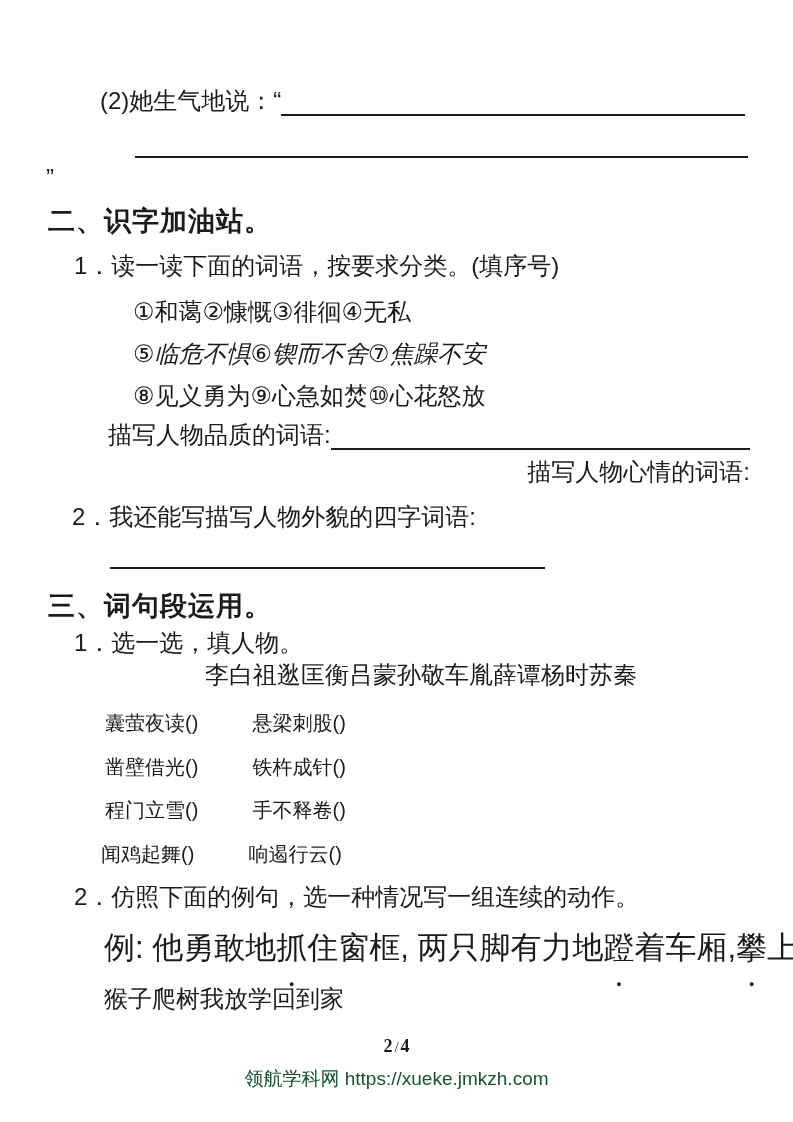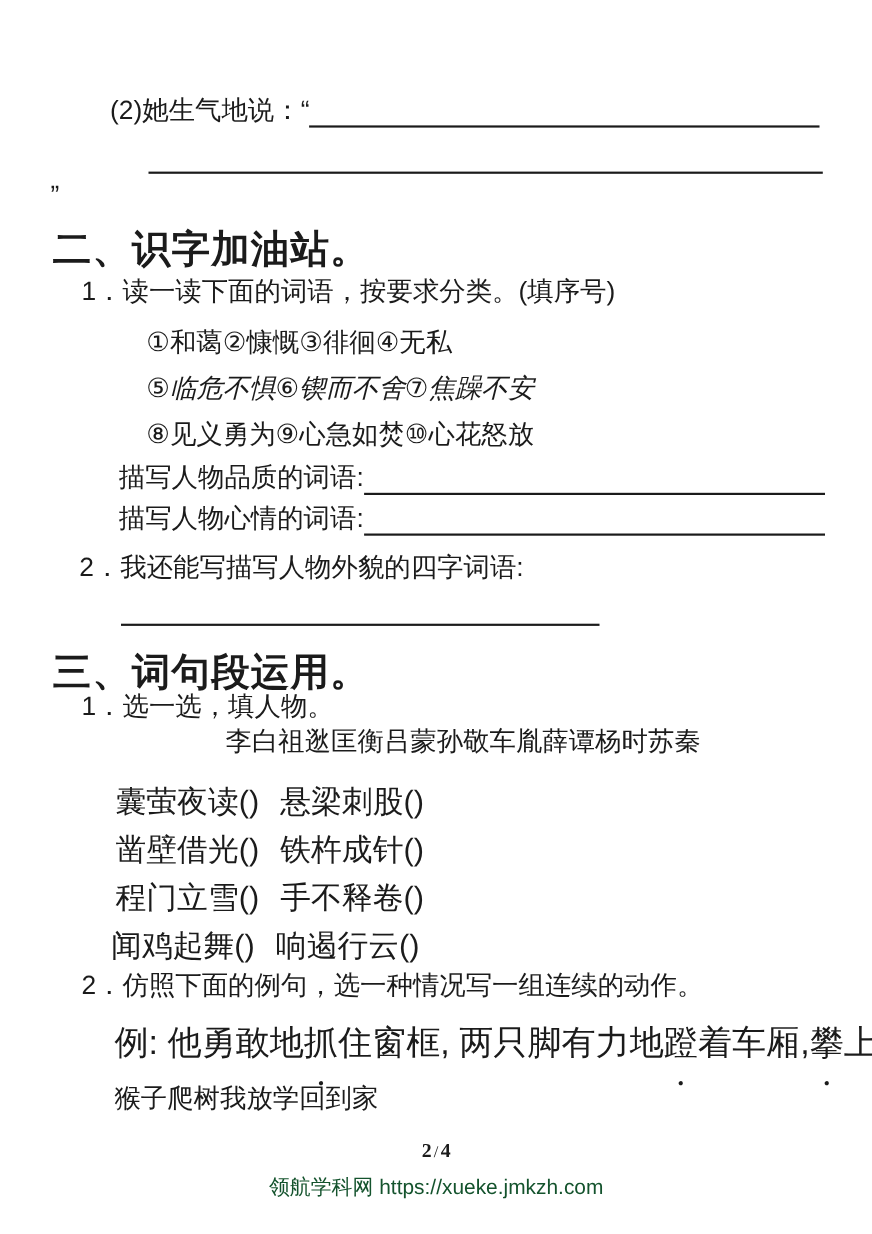--- a/index.html
+++ b/index.html
@@ -10,25 +10,25 @@
   }
   .page {
     position: relative;
     width: 793px;
     height: 1122px;
     background: #ffffff;
     overflow: hidden;
   }
   .abs { position: absolute; }
   .body-text { font-size: 24px; line-height: 1.25; white-space: nowrap; }
-  .heading { font-size: 35px; font-weight: bold; letter-spacing: 1px; white-space: nowrap; }
+  .heading { font-size: 27px; font-weight: bold; letter-spacing: 1px; white-space: nowrap; }
   .blank-row { display: flex; align-items: flex-end; }
   .blank-line { flex: 1; border-bottom: 2px solid #1b1b1b; height: 30px; }
   .rule { border-top: 2px solid #1b1b1b; height: 0; }
-  .idiom-row { font-size: 28px; white-space: nowrap; }
+  .idiom-row { font-size: 20px; white-space: nowrap; }
   .idiom-left { display: inline-block; width: 142px; }
   .idiom-right { display: inline-block; }
   .example-line { font-size: 31px; white-space: nowrap; }
   .seg { position: relative; display: inline-block; }
   .seg.dotted::after {
     content: "●";
     position: absolute;
     left: 50%;
     bottom: -20px;
     transform: translateX(-50%);
@@ -70,21 +70,21 @@
   <div class="abs body-text" style="left:74px; top:251px;">1．读一读下面的词语，按要求分类。(填序号)</div>
 
   <div class="abs body-text" style="left:133px; top:297px;">①和蔼②慷慨③徘徊④无私</div>
   <div class="abs body-text" style="left:133px; top:339px;font-style:italic;">⑤临危不惧⑥锲而不舍⑦焦躁不安</div>
   <div class="abs body-text" style="left:133px; top:381px;">⑧见义勇为⑨心急如焚⑩心花怒放</div>
 
   <div class="abs blank-row body-text" style="left:108px; top:420px; width:642px;">
     <span>描写人物品质的词语:</span>
     <span class="blank-line"></span>
   </div>
-  <div class="abs blank-row body-text" style="left:108px; top:457px; width:642px;">
+  <div class="abs blank-row body-text" style="left:108px; top:457px; width:642px;flex-direction:column;">
     <span>描写人物心情的词语:</span>
     <span class="blank-line"></span>
   </div>
 
   <div class="abs body-text" style="left:72px; top:502px;">2．我还能写描写人物外貌的四字词语:</div>
   <div class="abs rule" style="left:110px; top:567px; width:435px;"></div>
 
   <div class="abs heading" style="left:48px; top:588px;">三、词句段运用。</div>
 
   <div class="abs body-text" style="left:74px; top:628px;">1．选一选，填人物。</div>

